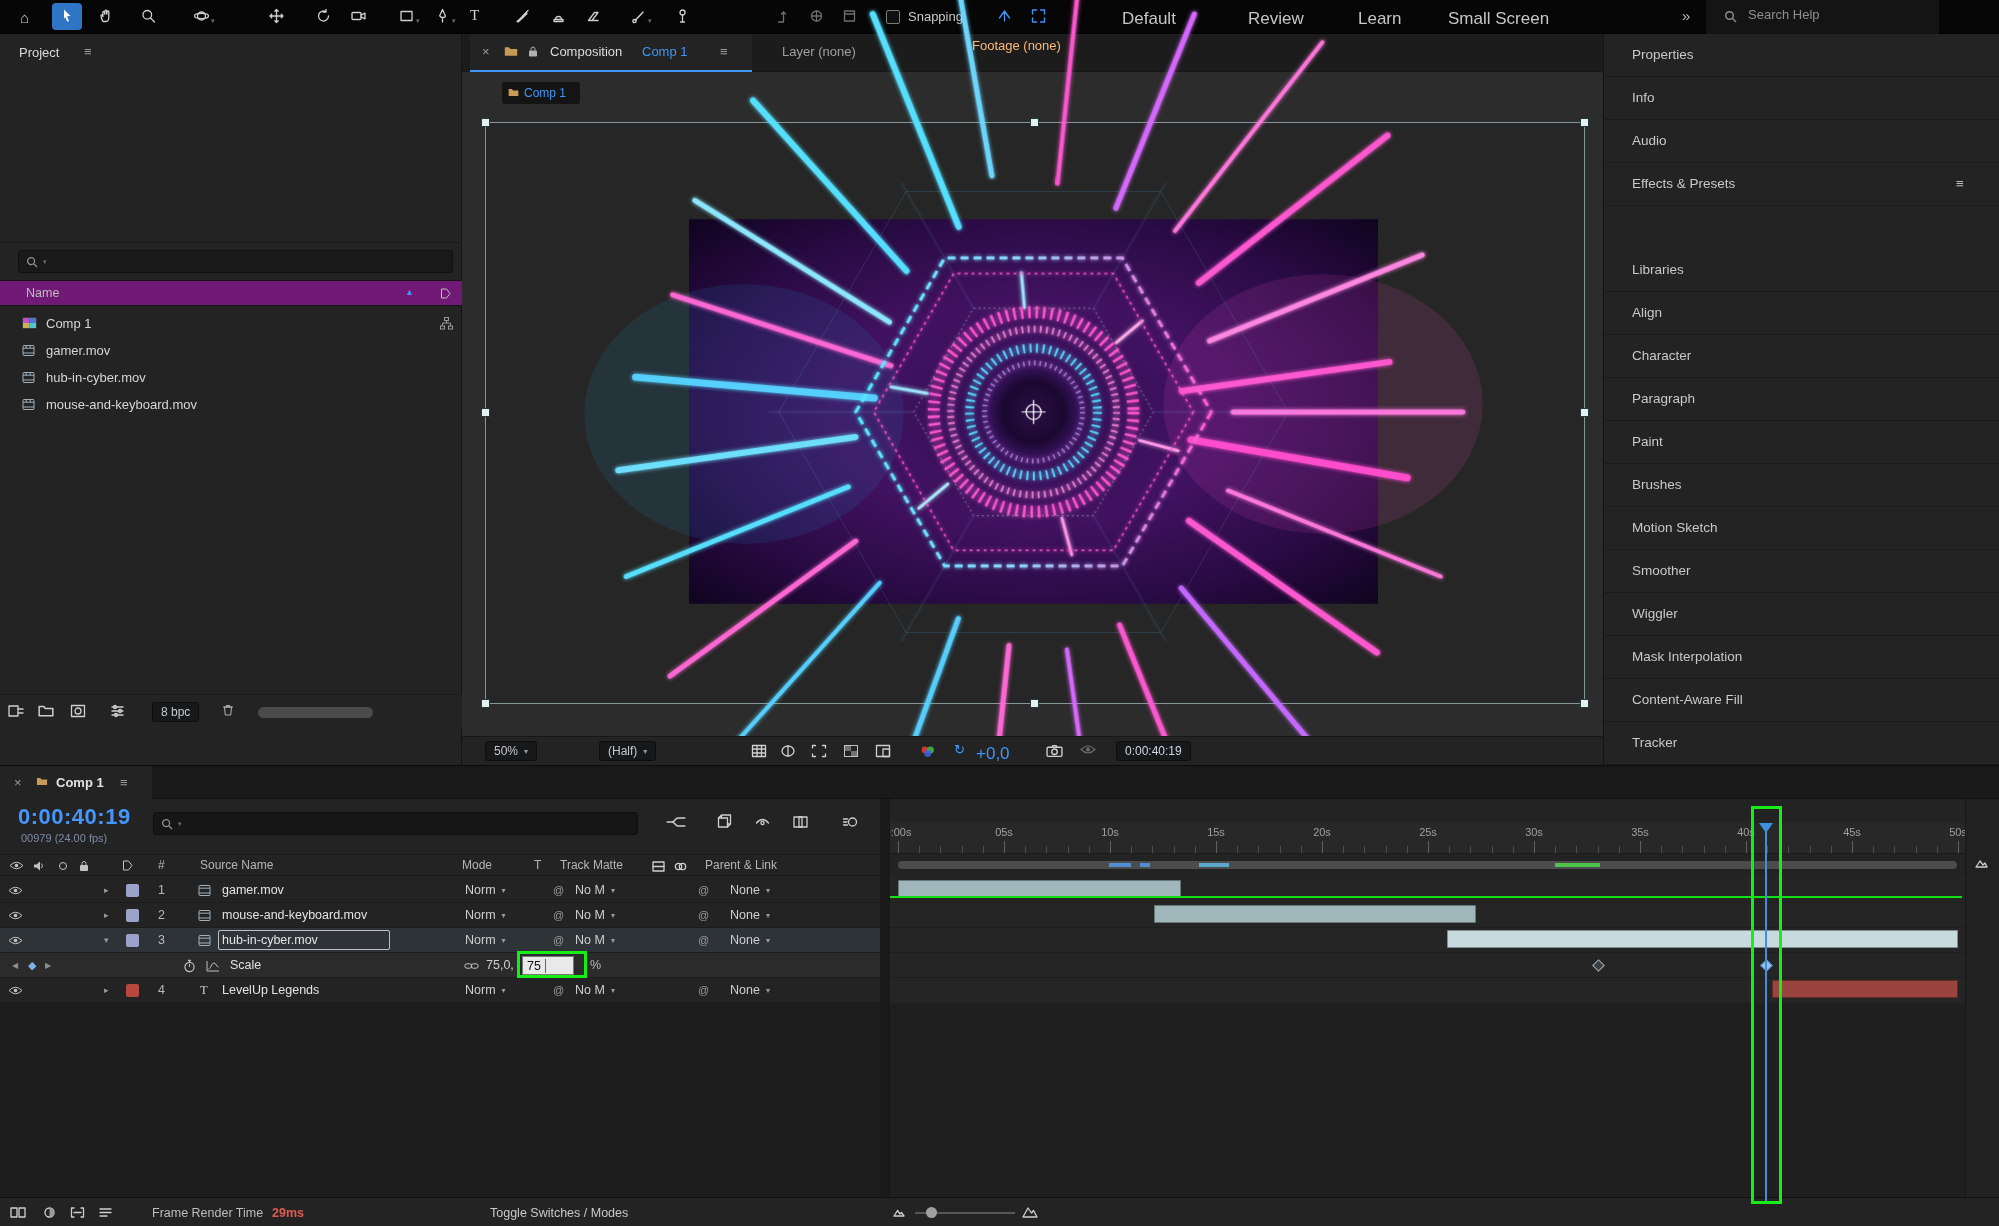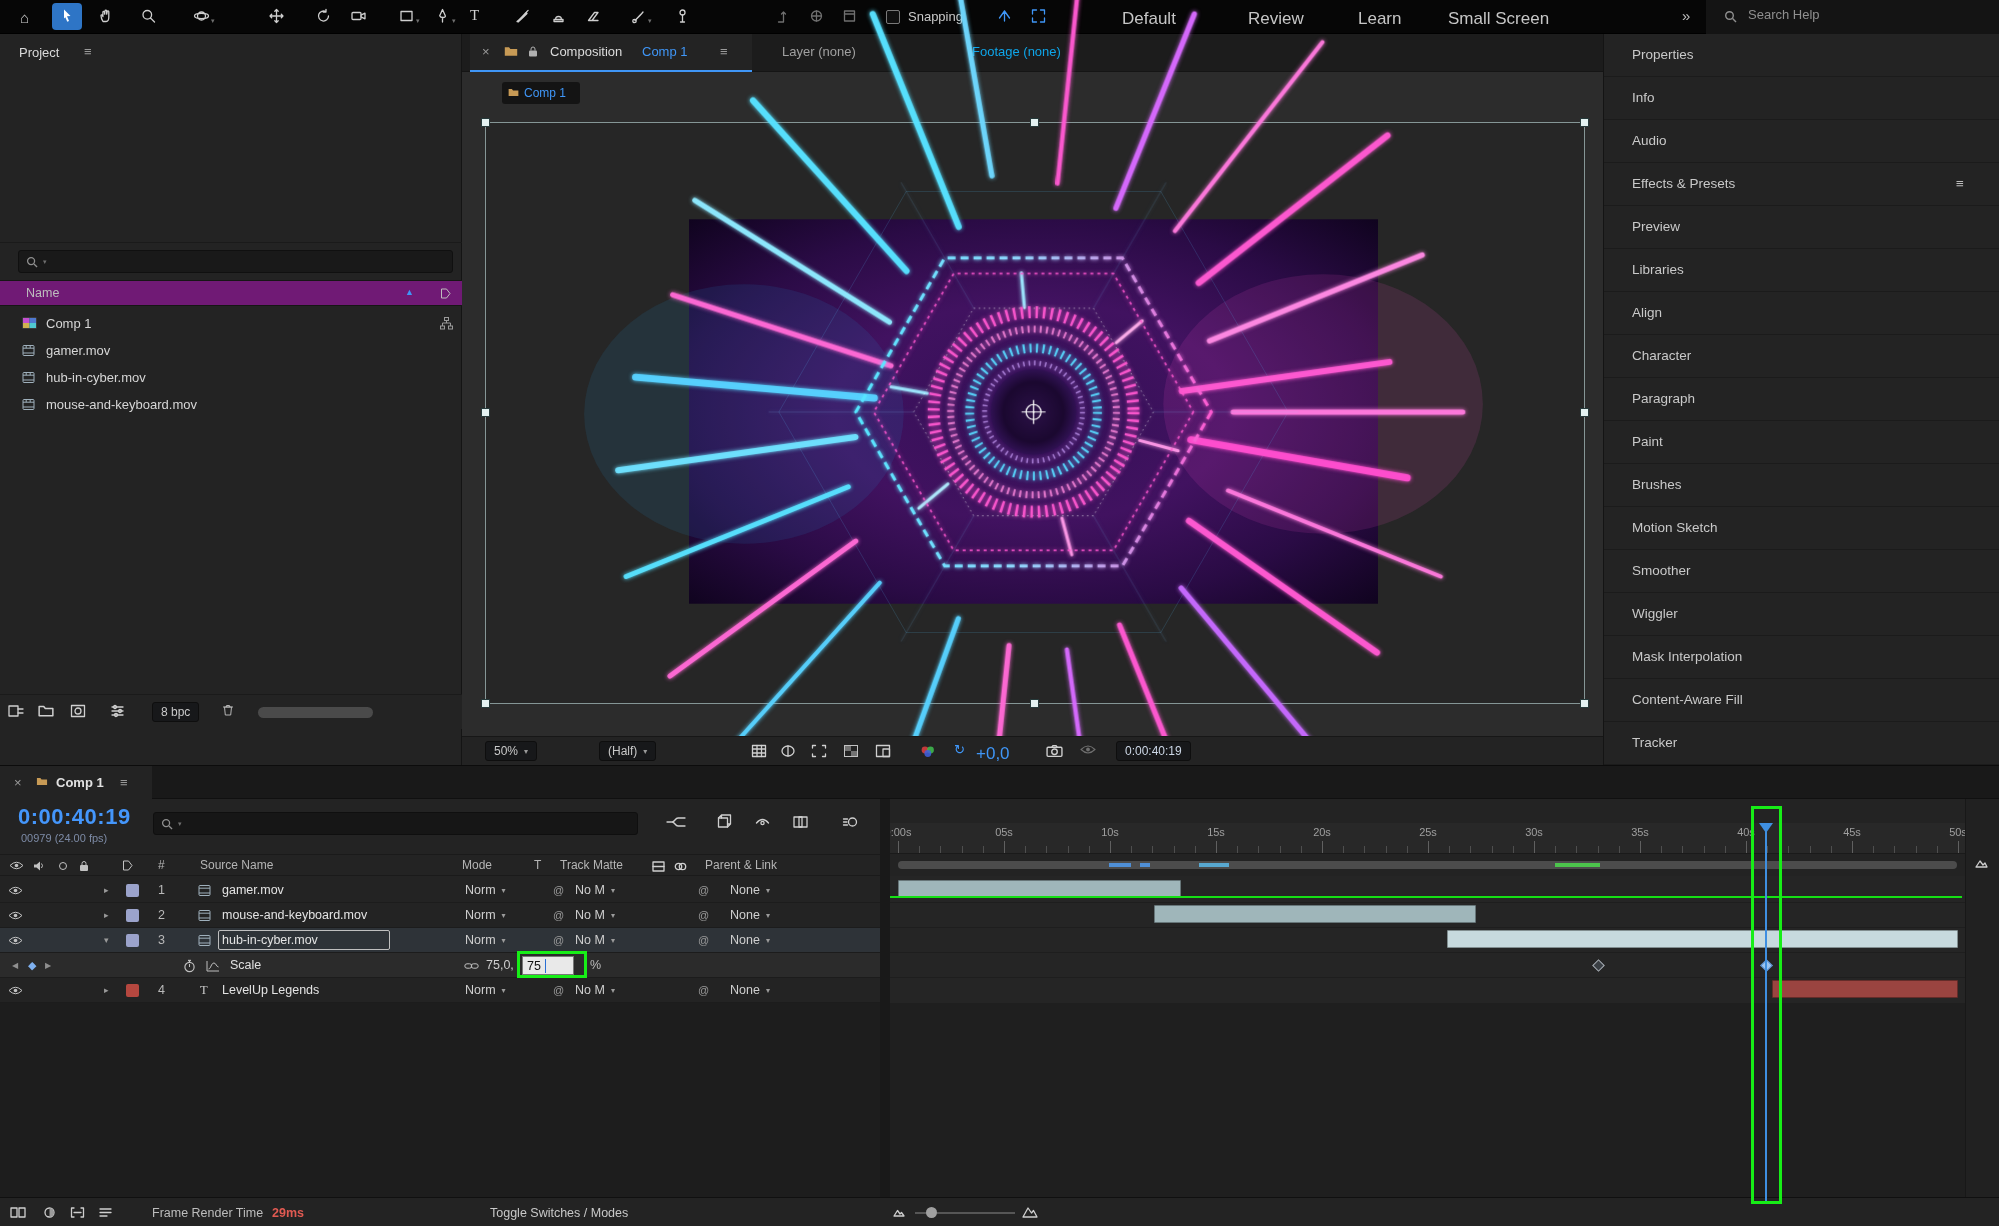--- a/index.html
+++ b/index.html
@@ -9,21 +9,21 @@
   .txt{white-space:nowrap}
   svg{display:block;overflow:visible}
   .ic{stroke:#cfcfcf;fill:none;stroke-width:1.3;stroke-linecap:round;stroke-linejoin:round}
   .dim{color:#6f6f6f}.dim .ic{stroke:#6f6f6f}
   .blue{color:#3f96f7}.blue .ic{stroke:#3f96f7}
 
   
   #top-toolbar{left:0;top:0;width:1999px;height:34px;background:#060606;border-bottom:1px solid #000}
   .tool{top:8px;width:20px;height:18px;color:#cfcfcf}
   .ws{top:9px;font-size:17px;color:#c6c6c6;cursor:default}
-  #tt-search{left:1706px;top:0;width:293px;height:34px;background:#141414}
+  #tt-search{left:1706px;top:0;width:233px;height:34px;background:#141414}
   #tt-search input{position:absolute;left:42px;top:7px;width:230px;background:transparent;border:none;outline:none;color:#bbb;font-size:13px;font-family:inherit}
   #tt-search input::placeholder{color:#8f8f8f}
 
   
   #project-panel{left:0;top:34px;width:462px;height:731px;background:#232323;border-right:1px solid #141414}
   #viewer-panel{left:462px;top:34px;width:1141px;height:731px;background:#232323}
   #right-panel{left:1603px;top:34px;width:396px;height:731px;background:#232323;border-left:1px solid #141414}
   .rp-row{left:0;width:396px;height:43px;border-bottom:1px solid #1b1b1b}
   .rp-row span{position:absolute;left:28px;top:13px;font-size:13.5px;color:#c9c9c9}
 
@@ -332,21 +332,21 @@
             <svg width="10" height="13" viewBox="0 0 10 12">
               <rect x="1" y="5" width="8" height="6" rx="1" fill="#b0b0b0"></rect>
               <path d="M3 5 V3.5 a2 2 0 0 1 4 0 V5" stroke="#b0b0b0" fill="none"></path>
             </svg>
           </span>
         <span class="a txt" style="left:80px;top:10px;color:#dcdcdc">Composition</span>
         <span class="a txt blue" style="left:172px;top:10px">Comp 1</span>
         <span class="a" style="left:250px;top:10px;color:#9a9a9a">≡</span>
       </div>
       <span class="a txt" style="left:320px;top:10px;color:#a0a0a0">Layer (none)</span>
-      <span class="a txt" style="left:510px;top:10px;color:#0ea5e9">Footage (none)</span>
+      <span class="a txt" style="left:510px;top:4px;color:#fdba74">Footage (none)</span>
     </div>
 
     <div id="v-canvas" class="a">
       <div class="a" style="left:40px;top:10px;width:78px;height:22px;background:#141414;border-radius:3px">
         <span class="a" style="left:6px;top:6px">
             <svg width="11" height="9" viewBox="0 0 14 11">
               <path d="M0.8 1.2 h4.2 l1.4 1.8 h6.8 v6.8 H0.8 Z" fill="#c79a55"></path>
             </svg>
           </span>
         <span class="a txt blue" style="left:22px;top:4px;font-size:12px">Comp 1</span>
@@ -517,23 +517,20 @@
     <div class="rp-row a" style="top:43px">
         <span>Info</span>
       </div>
     <div class="rp-row a" style="top:86px">
         <span>Audio</span>
       </div>
     <div class="rp-row a" style="top:129px">
         <span>Effects &amp; Presets</span>
         <span class="a" style="left:352px;top:13px;color:#bdbdbd">≡</span>
       </div>
-    <div class="rp-row a" style="top:172px">
-        <span>Preview</span>
-      </div>
     <div class="rp-row a" style="top:215px">
         <span>Libraries</span>
       </div>
     <div class="rp-row a" style="top:301px">
         <span>Character</span>
       </div>
     <div class="rp-row a" style="top:258px">
         <span>Align</span>
       </div>
     <div class="rp-row a" style="top:344px">

